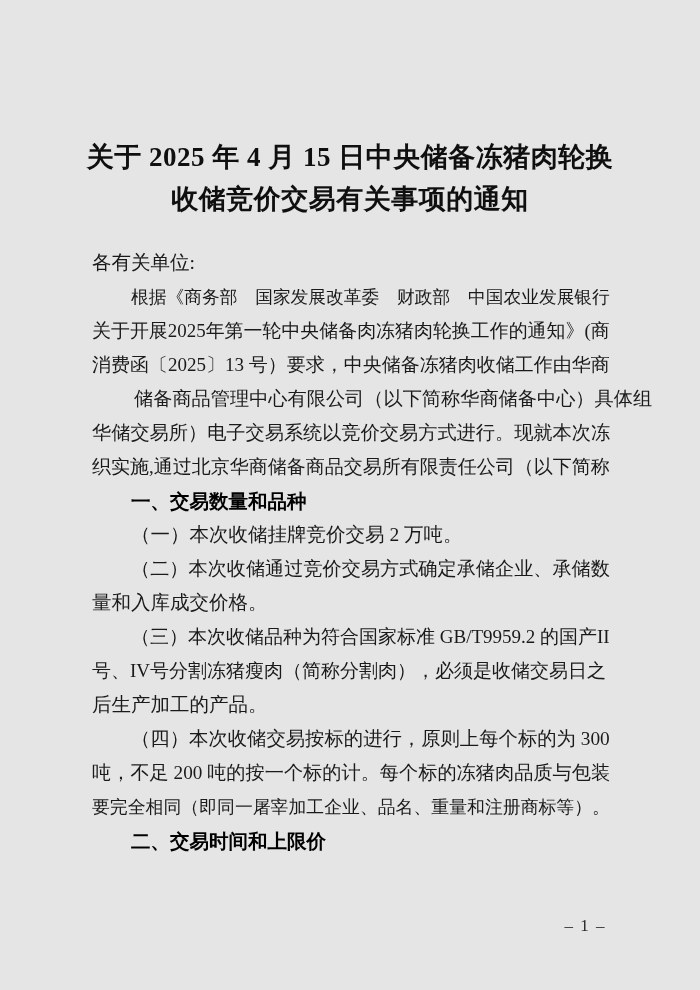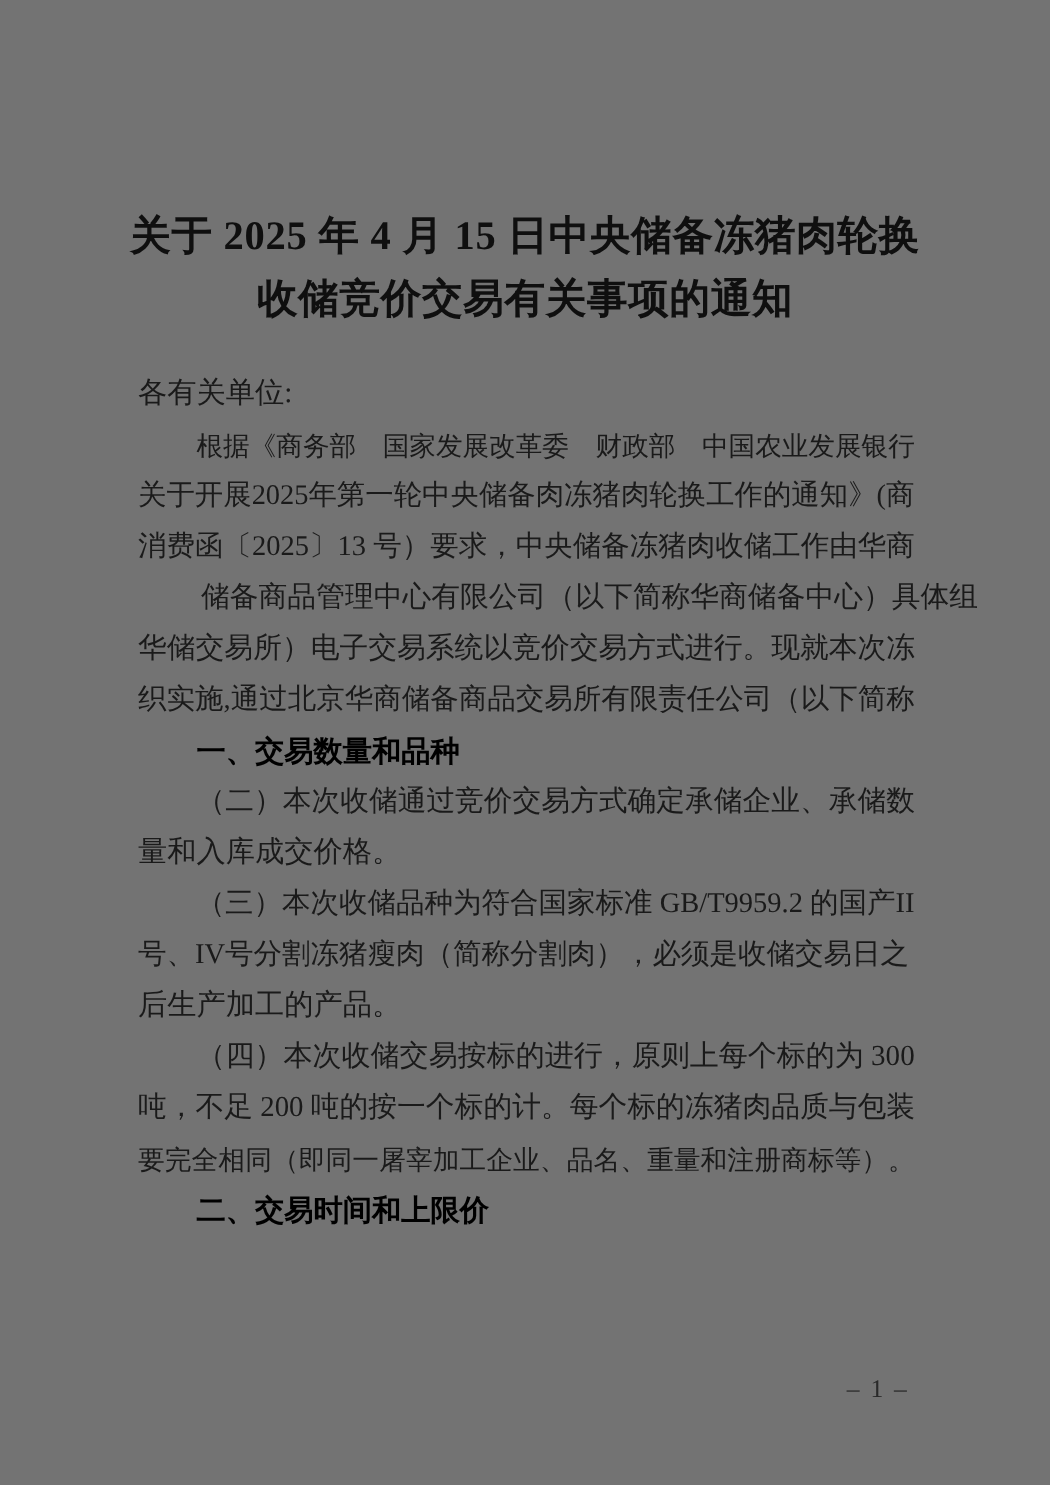--- a/index.html
+++ b/index.html
@@ -6,21 +6,21 @@
   body {
     width: 700px; height: 990px;
     background: #ffffff;
     font-family: "Liberation Serif", serif;
     color: #1a1a1a;
     -webkit-font-smoothing: antialiased;
   }
   .page {
     position: relative;
     width: 700px; height: 990px;
-    background: #737373;
+    background: #e5e5e5;
     overflow: hidden;
   }
   .title {
     margin: 136px 40px 0 40px;
     text-align: center;
     font-size: 27px;
     line-height: 42px;
     font-weight: bold;
     color: #0f0f0f;
     letter-spacing: 0.5px;
@@ -65,20 +65,21 @@
   </div>
   <div class="content" id="document-body">
       <div class="line"><span class="txt">各有关单位:</span></div>
       <div class="line indent"><span class="txt" style="font-size: 17.74px;">根据《商务部　国家发展改革委　财政部　中国农业发展银行</span></div>
       <div class="line"><span class="txt" style="font-size: 18.95px;">关于开展2025年第一轮中央储备肉冻猪肉轮换工作的通知》(商</span></div>
       <div class="line"><span class="txt" style="font-size: 19.01px;">消费函〔2025〕13 号）要求，中央储备冻猪肉收储工作由华商</span></div>
       <div class="line"><span class="txt" style="font-size: 19.19px; margin-left: 42px;">储备商品管理中心有限公司（以下简称华商储备中心）具体组</span></div>
       <div class="line"><span class="txt" style="font-size: 19.19px;">华储交易所）电子交易系统以竞价交易方式进行。现就本次冻</span></div>
       <div class="line"><span class="txt" style="font-size: 19.01px;">织实施,通过北京华商储备商品交易所有限责任公司（以下简称</span></div>
       <div class="line heading indent"><span class="txt">一、交易数量和品种</span></div>
+      <div class="line indent"><span class="txt">（一）本次收储挂牌竞价交易 2 万吨。</span></div>
       <div class="line indent"><span class="txt" style="font-size: 19.16px;">（二）本次收储通过竞价交易方式确定承储企业、承储数</span></div>
       <div class="line"><span class="txt">量和入库成交价格。</span></div>
       <div class="line indent"><span class="txt" style="font-size: 19.01px;">（三）本次收储品种为符合国家标准 GB/T9959.2 的国产II</span></div>
       <div class="line"><span class="txt" style="font-size: 19px;">号、IV号分割冻猪瘦肉（简称分割肉），必须是收储交易日之</span></div>
       <div class="line"><span class="txt">后生产加工的产品。</span></div>
       <div class="line indent"><span class="txt" style="font-size: 19.35px;">（四）本次收储交易按标的进行，原则上每个标的为 300</span></div>
       <div class="line"><span class="txt" style="font-size: 19.19px;">吨，不足 200 吨的按一个标的计。每个标的冻猪肉品质与包装</span></div>
       <div class="line"><span class="txt" style="font-size: 17.86px;">要完全相同（即同一屠宰加工企业、品名、重量和注册商标等）。</span></div>
       <div class="line heading indent"><span class="txt">二、交易时间和上限价</span></div>
     </div>

